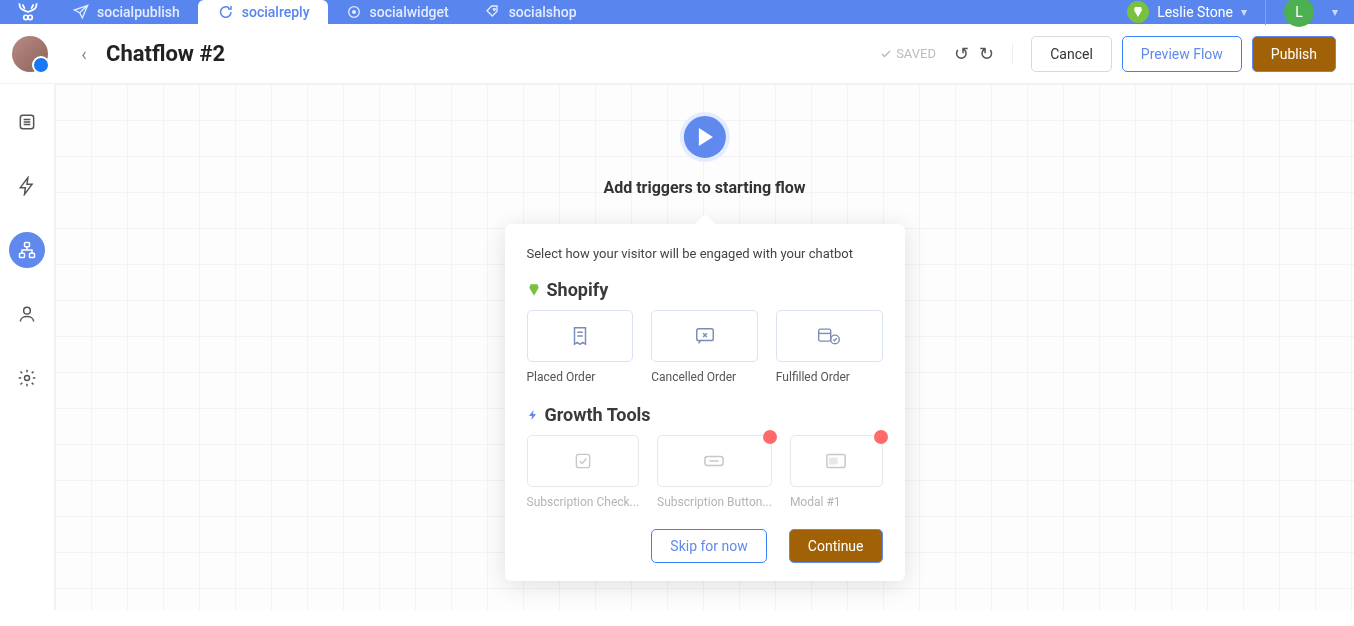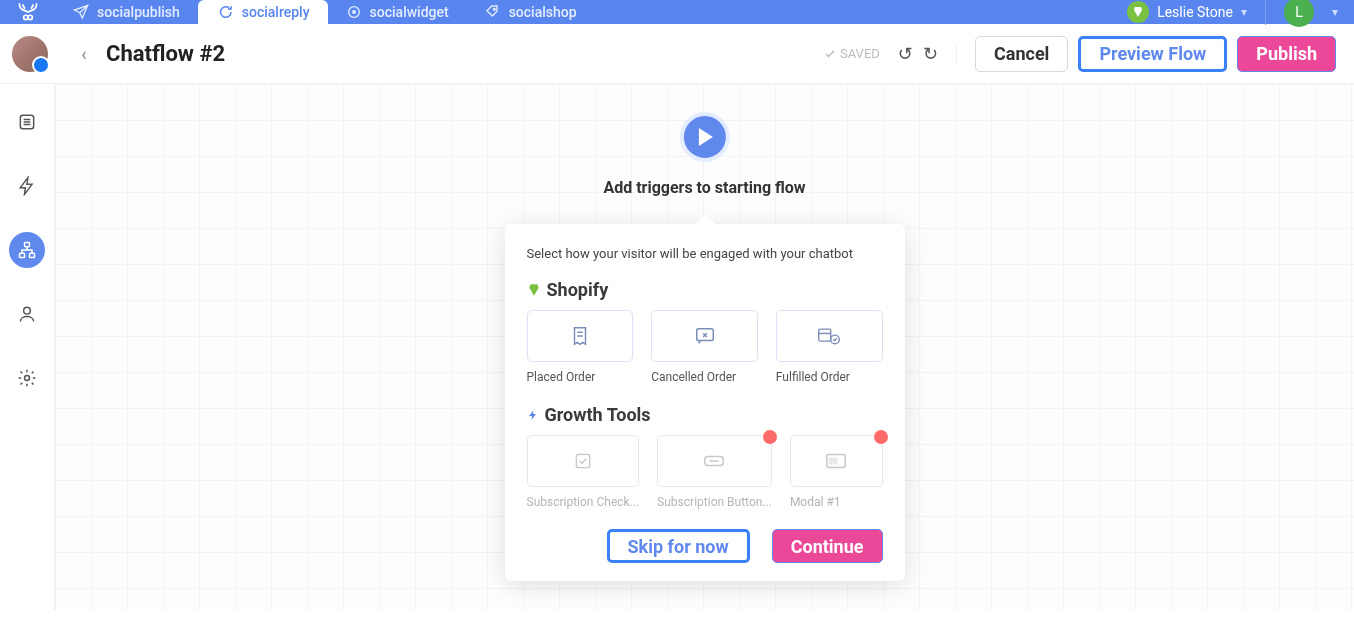--- a/index.html
+++ b/index.html
@@ -35,24 +35,24 @@
     display:flex; align-items:center; padding:0 18px 0 6px;
   }
   .profile-thumb { width:36px; height:36px; border-radius:50%; background:linear-gradient(135deg,#b88,#865); margin:0 22px 0 6px; position:relative; }
   .profile-thumb::after { content:""; position:absolute; right:-2px; bottom:-2px; width:14px; height:14px; border-radius:50%; background:#1877f2; border:2px solid #fff; }
   .back-btn { width:28px; height:28px; display:flex; align-items:center; justify-content:center; color:#888; font-size:18px; cursor:pointer; margin-right:8px;}
   .page-title { font-size:22px; font-weight:700; color:#222; }
   .toolbar-spacer { flex:1; }
   .saved-text { color:#b9bcc0; font-size:13px; display:flex; align-items:center; gap:4px; margin-right:18px;}
   .history-btns { display:flex; gap:10px; padding-right:18px; margin-right:18px; border-right:1px solid #eee; color:#555; }
   .history-btns span { cursor:pointer; font-size:18px; }
-  .btn { height:36px; padding:0 18px; border-radius:5px; font-size:18px; font-weight:700; cursor:pointer; display:flex; align-items:center; }
+  .btn { height:36px; padding:0 18px; border-radius:5px; font-size:14px; font-weight:400; cursor:pointer; display:flex; align-items:center; }
   .btn-plain { border:1px solid #d9d9d9; background:#fff; color:#333; margin-right:10px; }
-  .btn-outline { border:3px solid #3b82f6; background:#fff; color:#6089ee; margin-right:10px; }
-  .btn-primary { border:1px solid #6089ee; background:#ec4899; color:#fff; }
+  .btn-outline { border:1px solid #3b82f6; background:#fff; color:#6089ee; margin-right:10px; }
+  .btn-primary { border:1px solid #6089ee; background:#a16207; color:#fff; }
 
   
   .workspace { position:relative; display:flex; height:526px; }
   .side-rail { width:55px; border-right:1px solid #f0f0f0; display:flex; flex-direction:column; align-items:center; padding-top:20px; gap:28px; background:#fff; }
   .rail-item { width:36px; height:36px; border-radius:50%; display:flex; align-items:center; justify-content:center; color:#555; cursor:pointer; }
   .rail-item.active { background:#6089ee; color:#fff; }
 
   .canvas {
     flex:1; position:relative;
     background-color:#fdfdfd;

